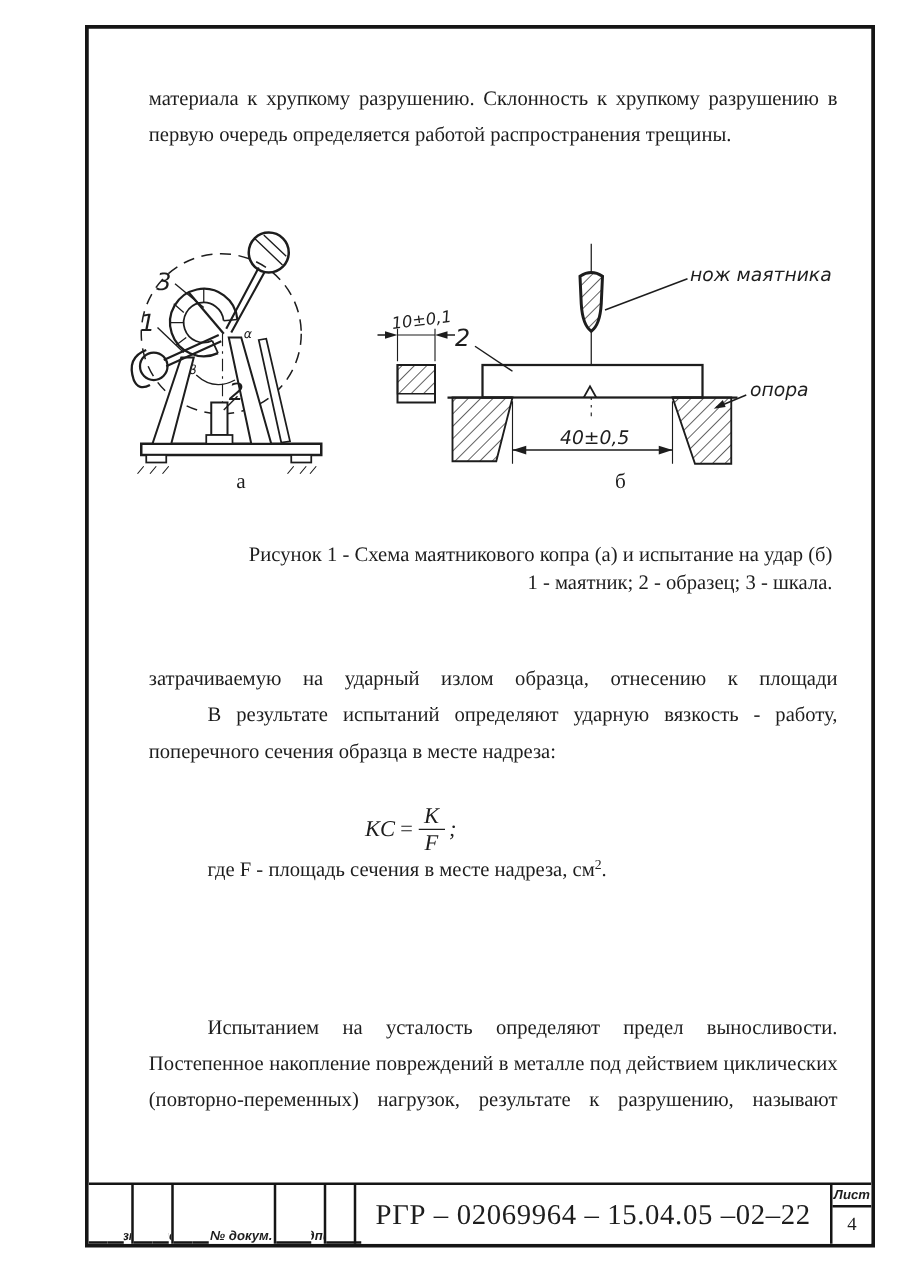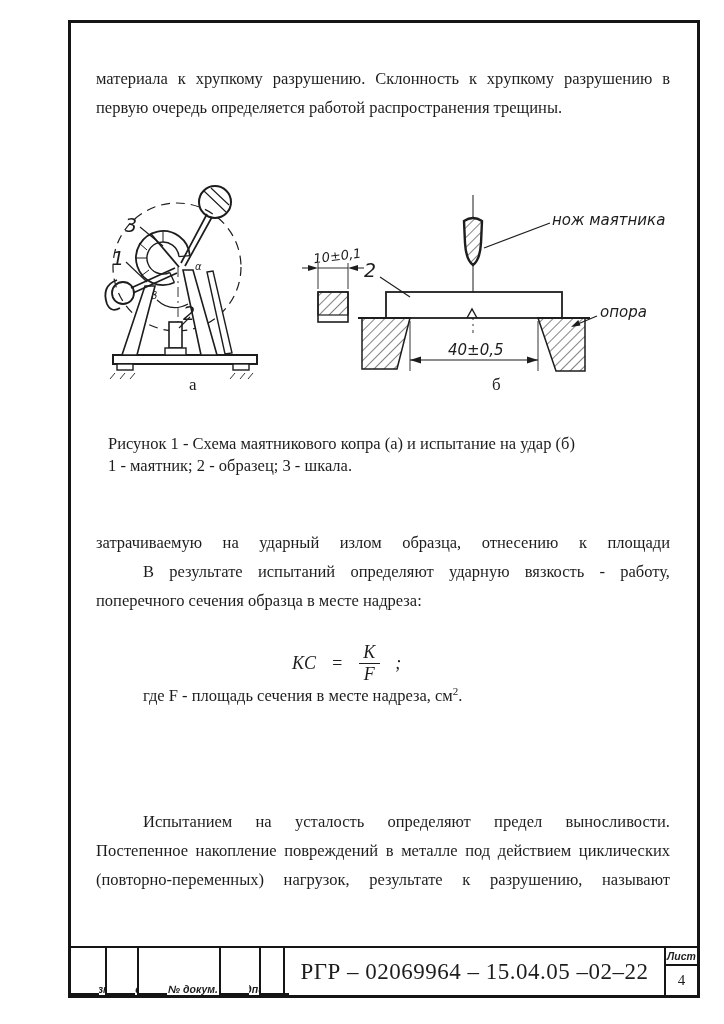--- a/index.html
+++ b/index.html
@@ -2,29 +2,29 @@
 <html><head>
 <meta charset="utf-8">
 <style>
   html,body{margin:0;padding:0;background:#fff;}
   .page{position:relative;width:724px;height:1024px;background:#ffffff;overflow:hidden;
         font-family:"Liberation Serif","DejaVu Serif",serif;color:#1d1d1d;}
   .frame{position:absolute;left:68px;top:20px;width:632px;height:978px;
          border:3px solid #151515;box-sizing:border-box;}
   
   .textblock{position:absolute;left:96px;width:574px;font-size:16.5px;line-height:29px;}
-  .line{display:block;text-align:justify;text-align-last:justify;white-space:normal;}
+  .line{display:block;text-align:justify;text-align-last:justify;white-space:normal;margin-left:23px;}
   .line.last{text-align-last:left;}
   .line.indent{text-indent:47px;}
   .sup{font-size:11px;position:relative;top:-6px;}
-  .caption{position:absolute;left:108px;width:574px;text-align:left;
+  .caption{position:absolute;left:92px;width:574px;text-align:right;
            font-size:16.5px;line-height:22px;}
   .figlabel{position:absolute;font-size:17px;color:#1d1d1d;}
   
-  .formula{position:absolute;left:292px;top:642px;display:flex;align-items:center;gap:15px;
+  .formula{position:absolute;left:292px;top:642px;display:flex;align-items:center;gap:3px;
            font-style:italic;font-size:18px;}
   .frac{display:inline-flex;flex-direction:column;align-items:center;line-height:1.15;}
   .frac .den{border-top:1.5px solid #1d1d1d;}
   .frac span{padding:0 5px;}
   
   .titleblock{position:absolute;left:0;right:0;bottom:0;height:49px;border-top:2.5px solid #151515;
               display:flex;box-sizing:border-box;background:#fff;}
   .tb-col{display:flex;flex-direction:row;border-right:2.5px solid #151515;box-sizing:border-box;align-items:flex-end;}
   .tb-cell{box-sizing:border-box;border-bottom:2px solid #151515;flex:0 0 15px;}
   .tb-cell.r2{flex:0 0 13px;}

